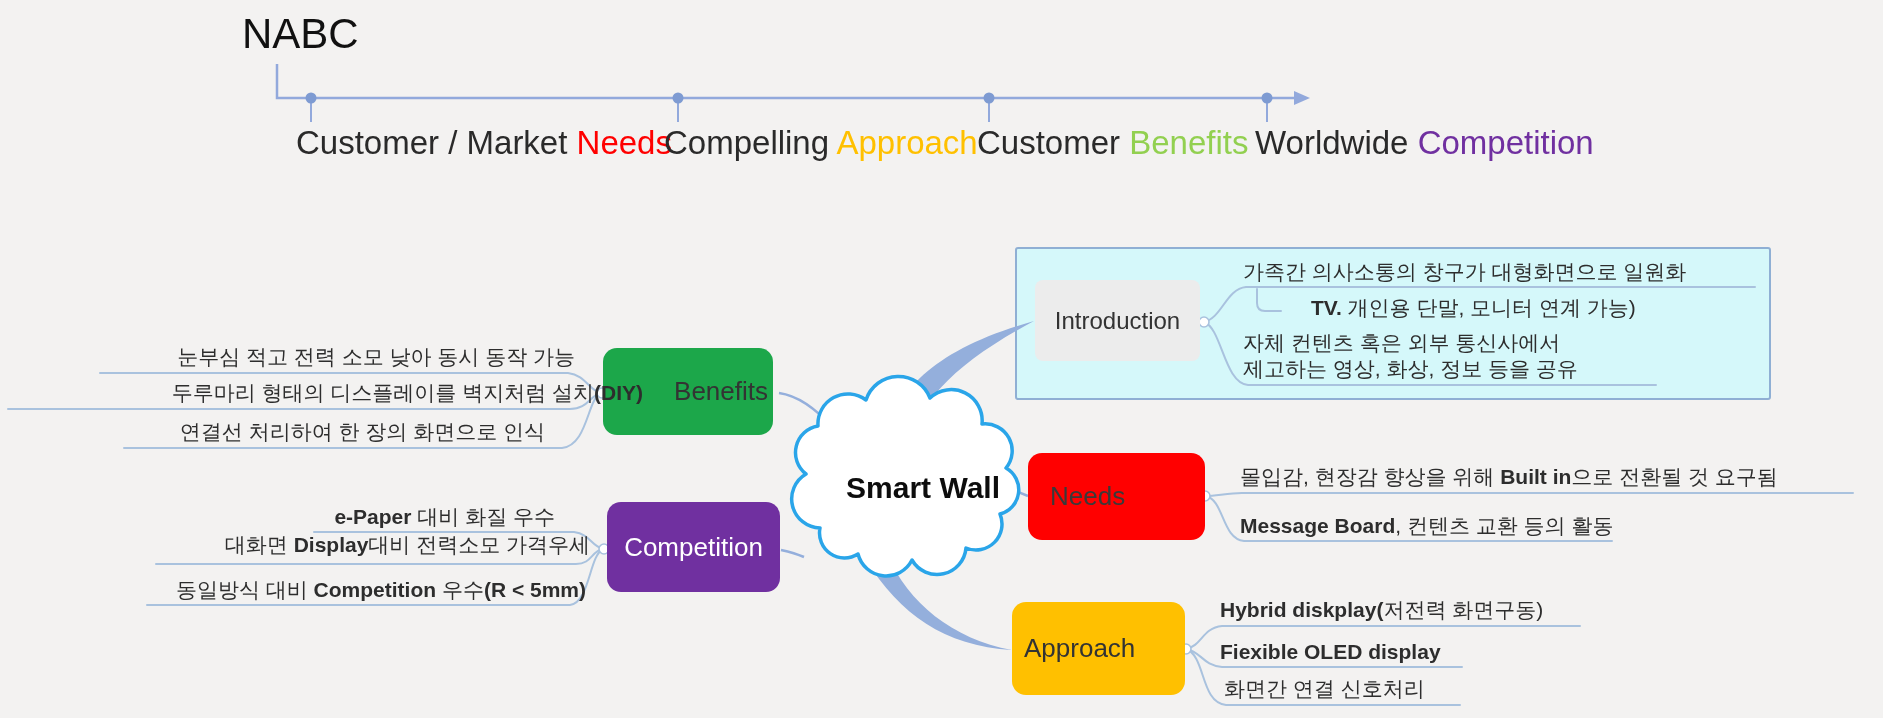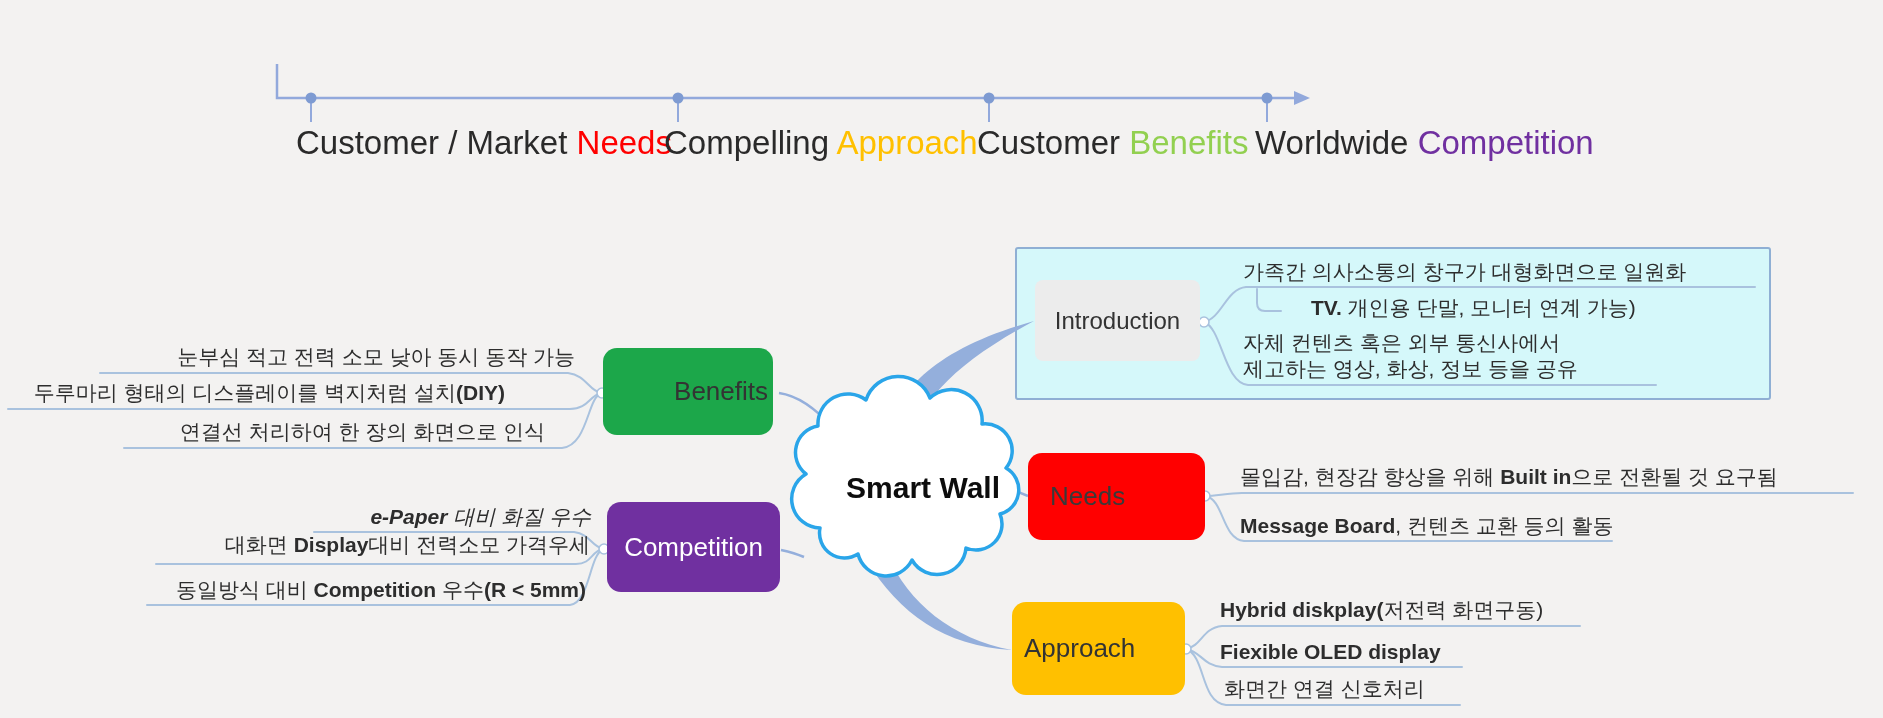--- a/index.html
+++ b/index.html
@@ -83,20 +83,21 @@
     <path class="hook" d="M603,549 C591,551 592,564 576,564 H156"></path>
     <path class="hook" d="M603,549 C589,556 590,602 570,605 H147"></path>
 
     <circle class="jdot" cx="1204" cy="322" r="5"></circle>
     <circle class="jdot" cx="1205" cy="496" r="5"></circle>
     <circle class="jdot" cx="1186" cy="649" r="5"></circle>
     <circle class="jdot" cx="602" cy="393" r="5"></circle>
     <circle class="jdot" cx="604" cy="549" r="5"></circle>
   </svg>
 
+  <div class="abs title">NABC</div>
   <div class="abs tl-label tl-1"><span>Customer / Market </span><span style="color: rgb(255, 0, 0);">Needs</span></div>
   <div class="abs tl-label tl-2"><span>Compelling </span><span style="color: rgb(255, 192, 0);">Approach</span></div>
   <div class="abs tl-label tl-3"><span>Customer </span><span style="color: rgb(146, 208, 80);">Benefits</span></div>
   <div class="abs tl-label tl-4"><span>Worldwide </span><span style="color: rgb(112, 48, 160);">Competition</span></div>
 
   <div class="abs root-label">Smart Wall</div>
 
   <div class="node" id="node-introduction" style="background: rgb(236, 236, 236); color: rgb(51, 51, 51);">
     <span>Introduction</span>
   </div>
@@ -118,20 +119,20 @@
   <div class="child" style="left:1243px;top:330px;"><span>자체 컨텐츠 혹은 외부 통신사에서</span><br><span>제고하는 영상, 화상, 정보 등을 공유</span></div>
 
   <div class="child" style="left:1240px;top:464px;"><span>몰입감, 현장감 향상을 위해 </span><span class="b">Built in</span><span>으로 전환될 것 요구됨</span></div>
   <div class="child" style="left:1240px;top:513px;"><span class="b">Message Board</span><span>, 컨텐츠 교환 등의 활동</span></div>
 
   <div class="child" style="left:1220px;top:597px;"><span class="b">Hybrid diskplay(</span><span>저전력 화면구동)</span></div>
   <div class="child" style="left:1220px;top:639px;"><span class="b">Fiexible OLED display</span></div>
   <div class="child" style="left:1224px;top:676px;"><span>화면간 연결 신호처리</span></div>
 
   <div class="child r" style="right:1308px;top:344px;"><span>눈부심 적고 전력 소모 낮아 동시 동작 가능</span></div>
-  <div class="child r" style="right:1378px;top:380px;margin-left:8px;"><span>두루마리 형태의 디스플레이를 벽지처럼 설치</span><span class="b">(DIY)</span></div>
+  <div class="child r" style="right:1240px;top:380px;margin-left:8px;"><span>두루마리 형태의 디스플레이를 벽지처럼 설치</span><span class="b">(DIY)</span></div>
   <div class="child r" style="right:1338px;top:419px;text-align:center;"><span>연결선 처리하여 한 장의 화면으로 인식</span></div>
 
-  <div class="child r" style="right:1292px;top:504px;font-style:italic;"><span class="b">e-Paper</span><span> 대비 화질 우수</span></div>
+  <div class="child r" style="right:1328px;top:504px;"><span class="b">e-Paper</span><span> 대비 화질 우수</span></div>
   <div class="child r" style="right:1293px;top:532px;"><span>대화면 </span><span class="b">Display</span><span>대비 전력소모 가격우세</span></div>
   <div class="child r" style="right:1297px;top:577px;"><span>동일방식 대비 </span><span class="b">Competition</span><span> 우수</span><span class="b">(R &lt; 5mm)</span></div>
 
 </div>
 
 </body></html>

